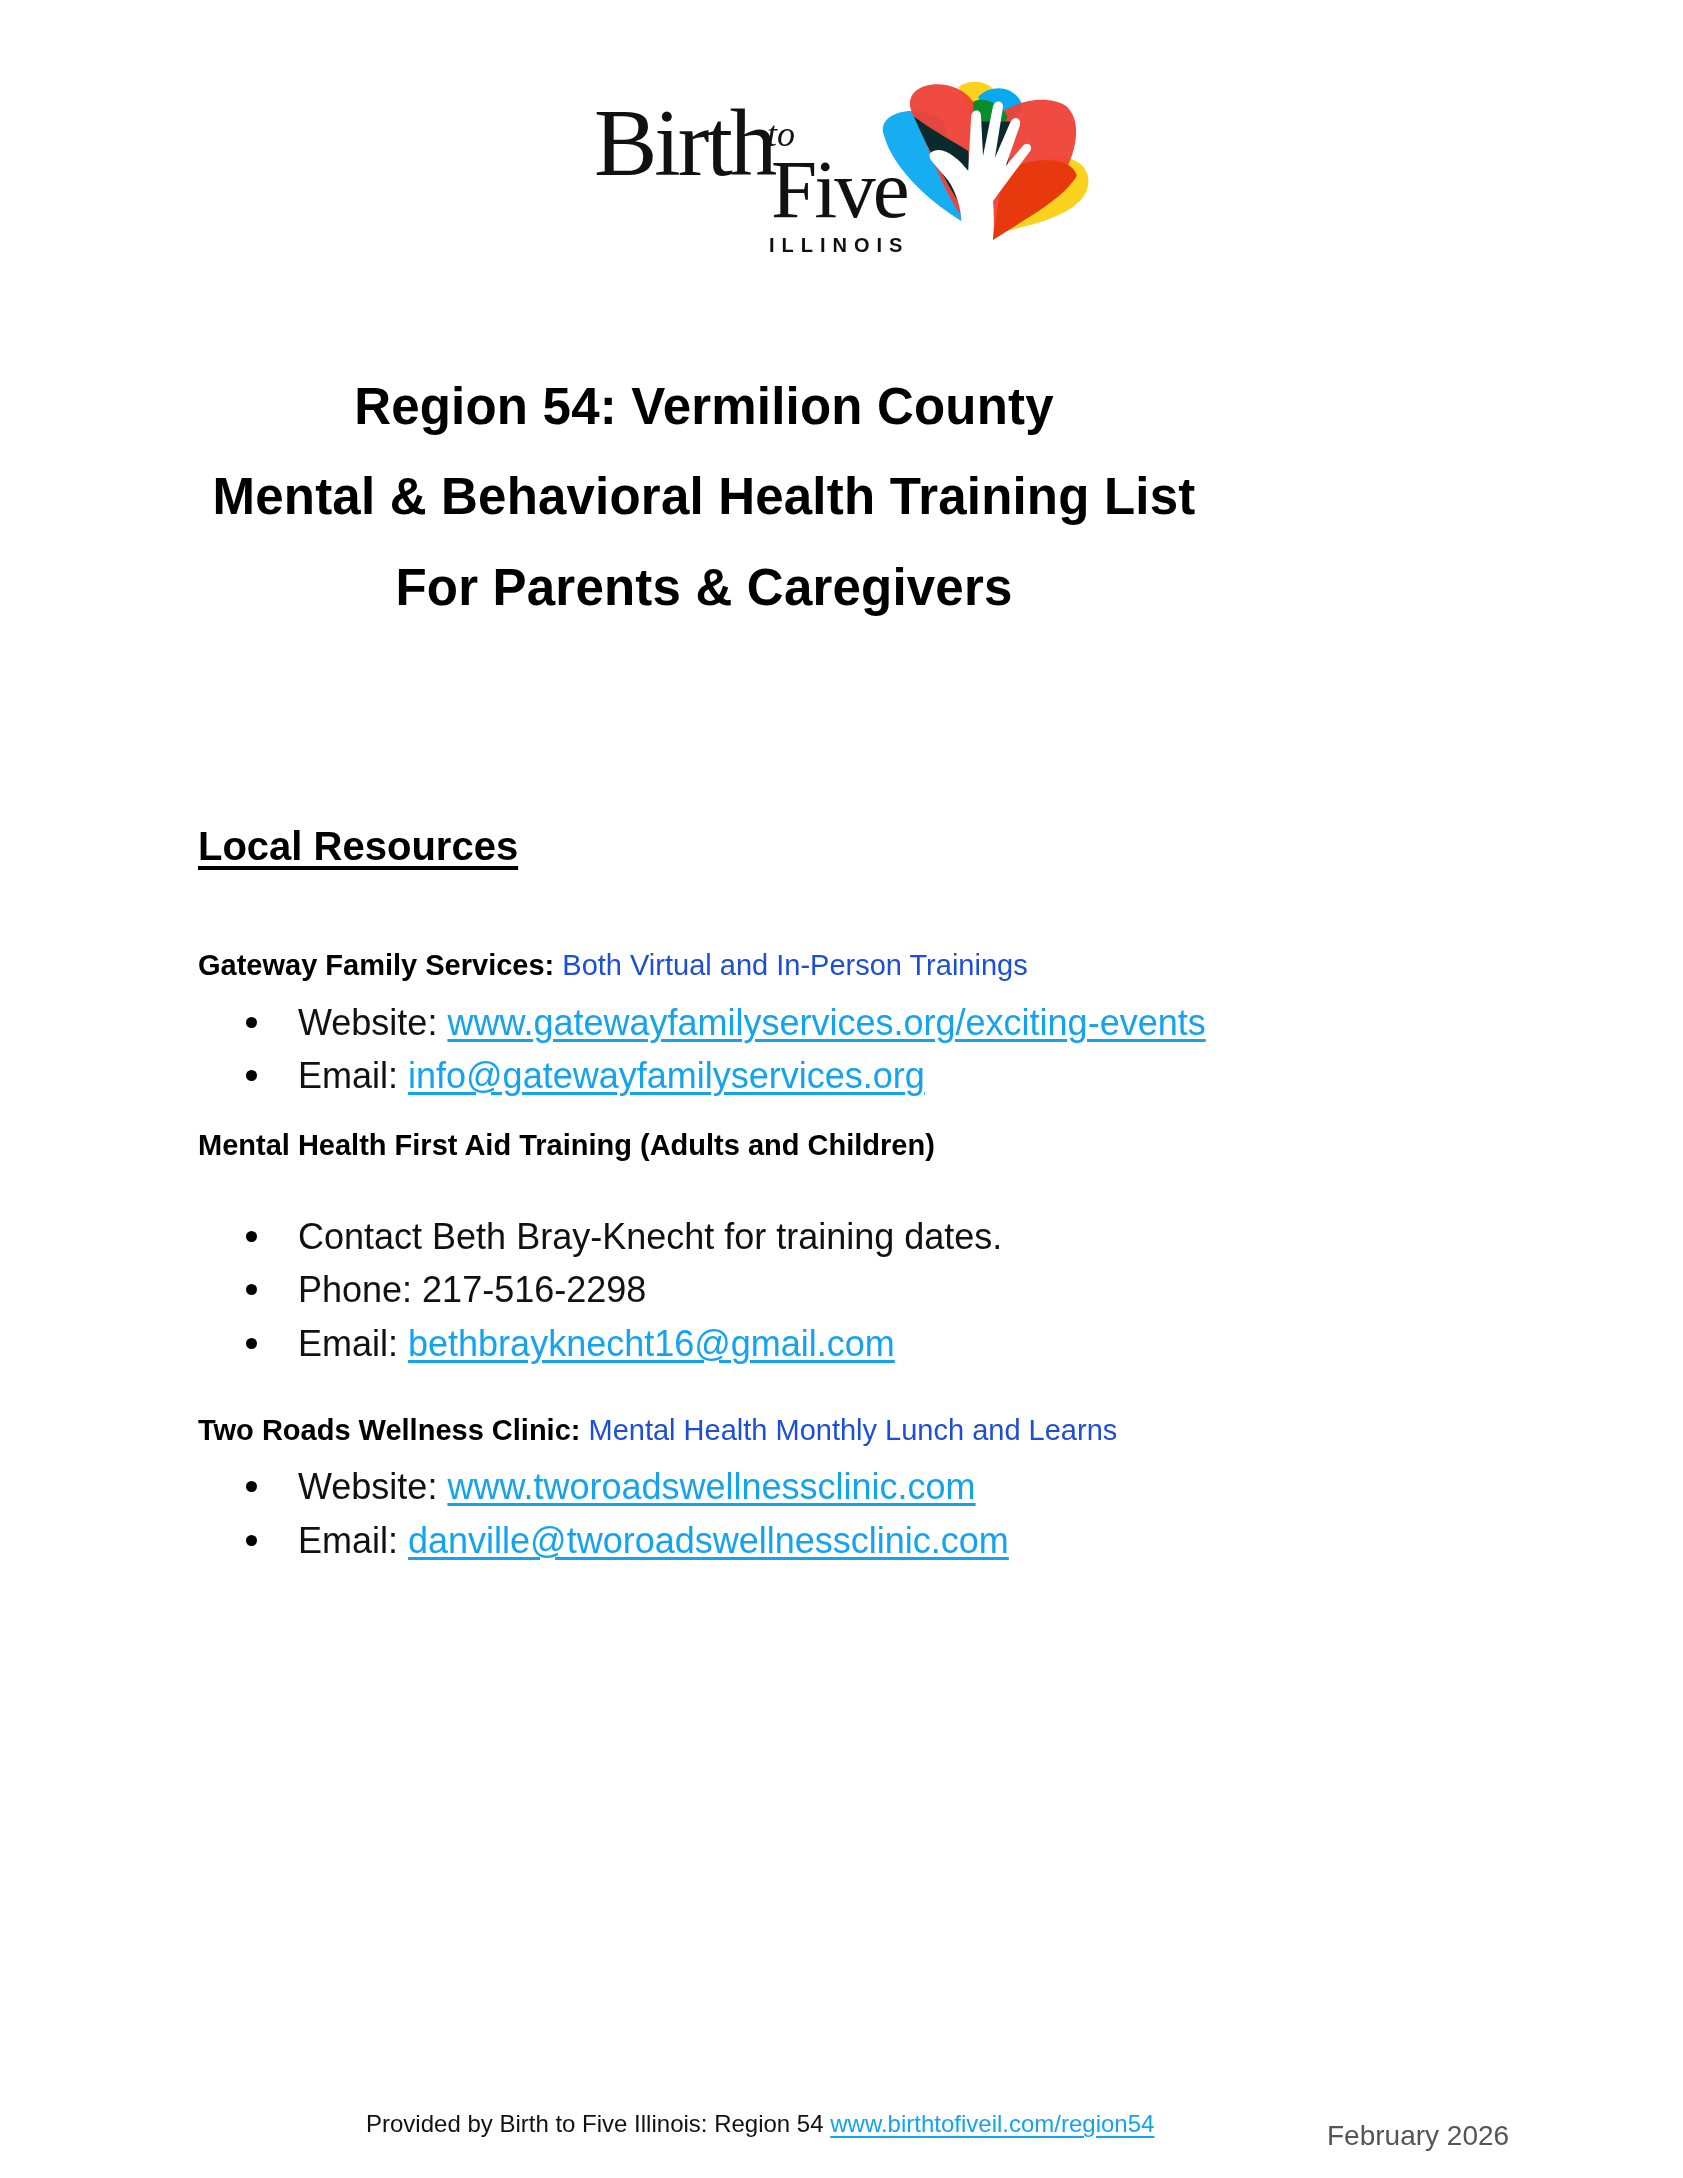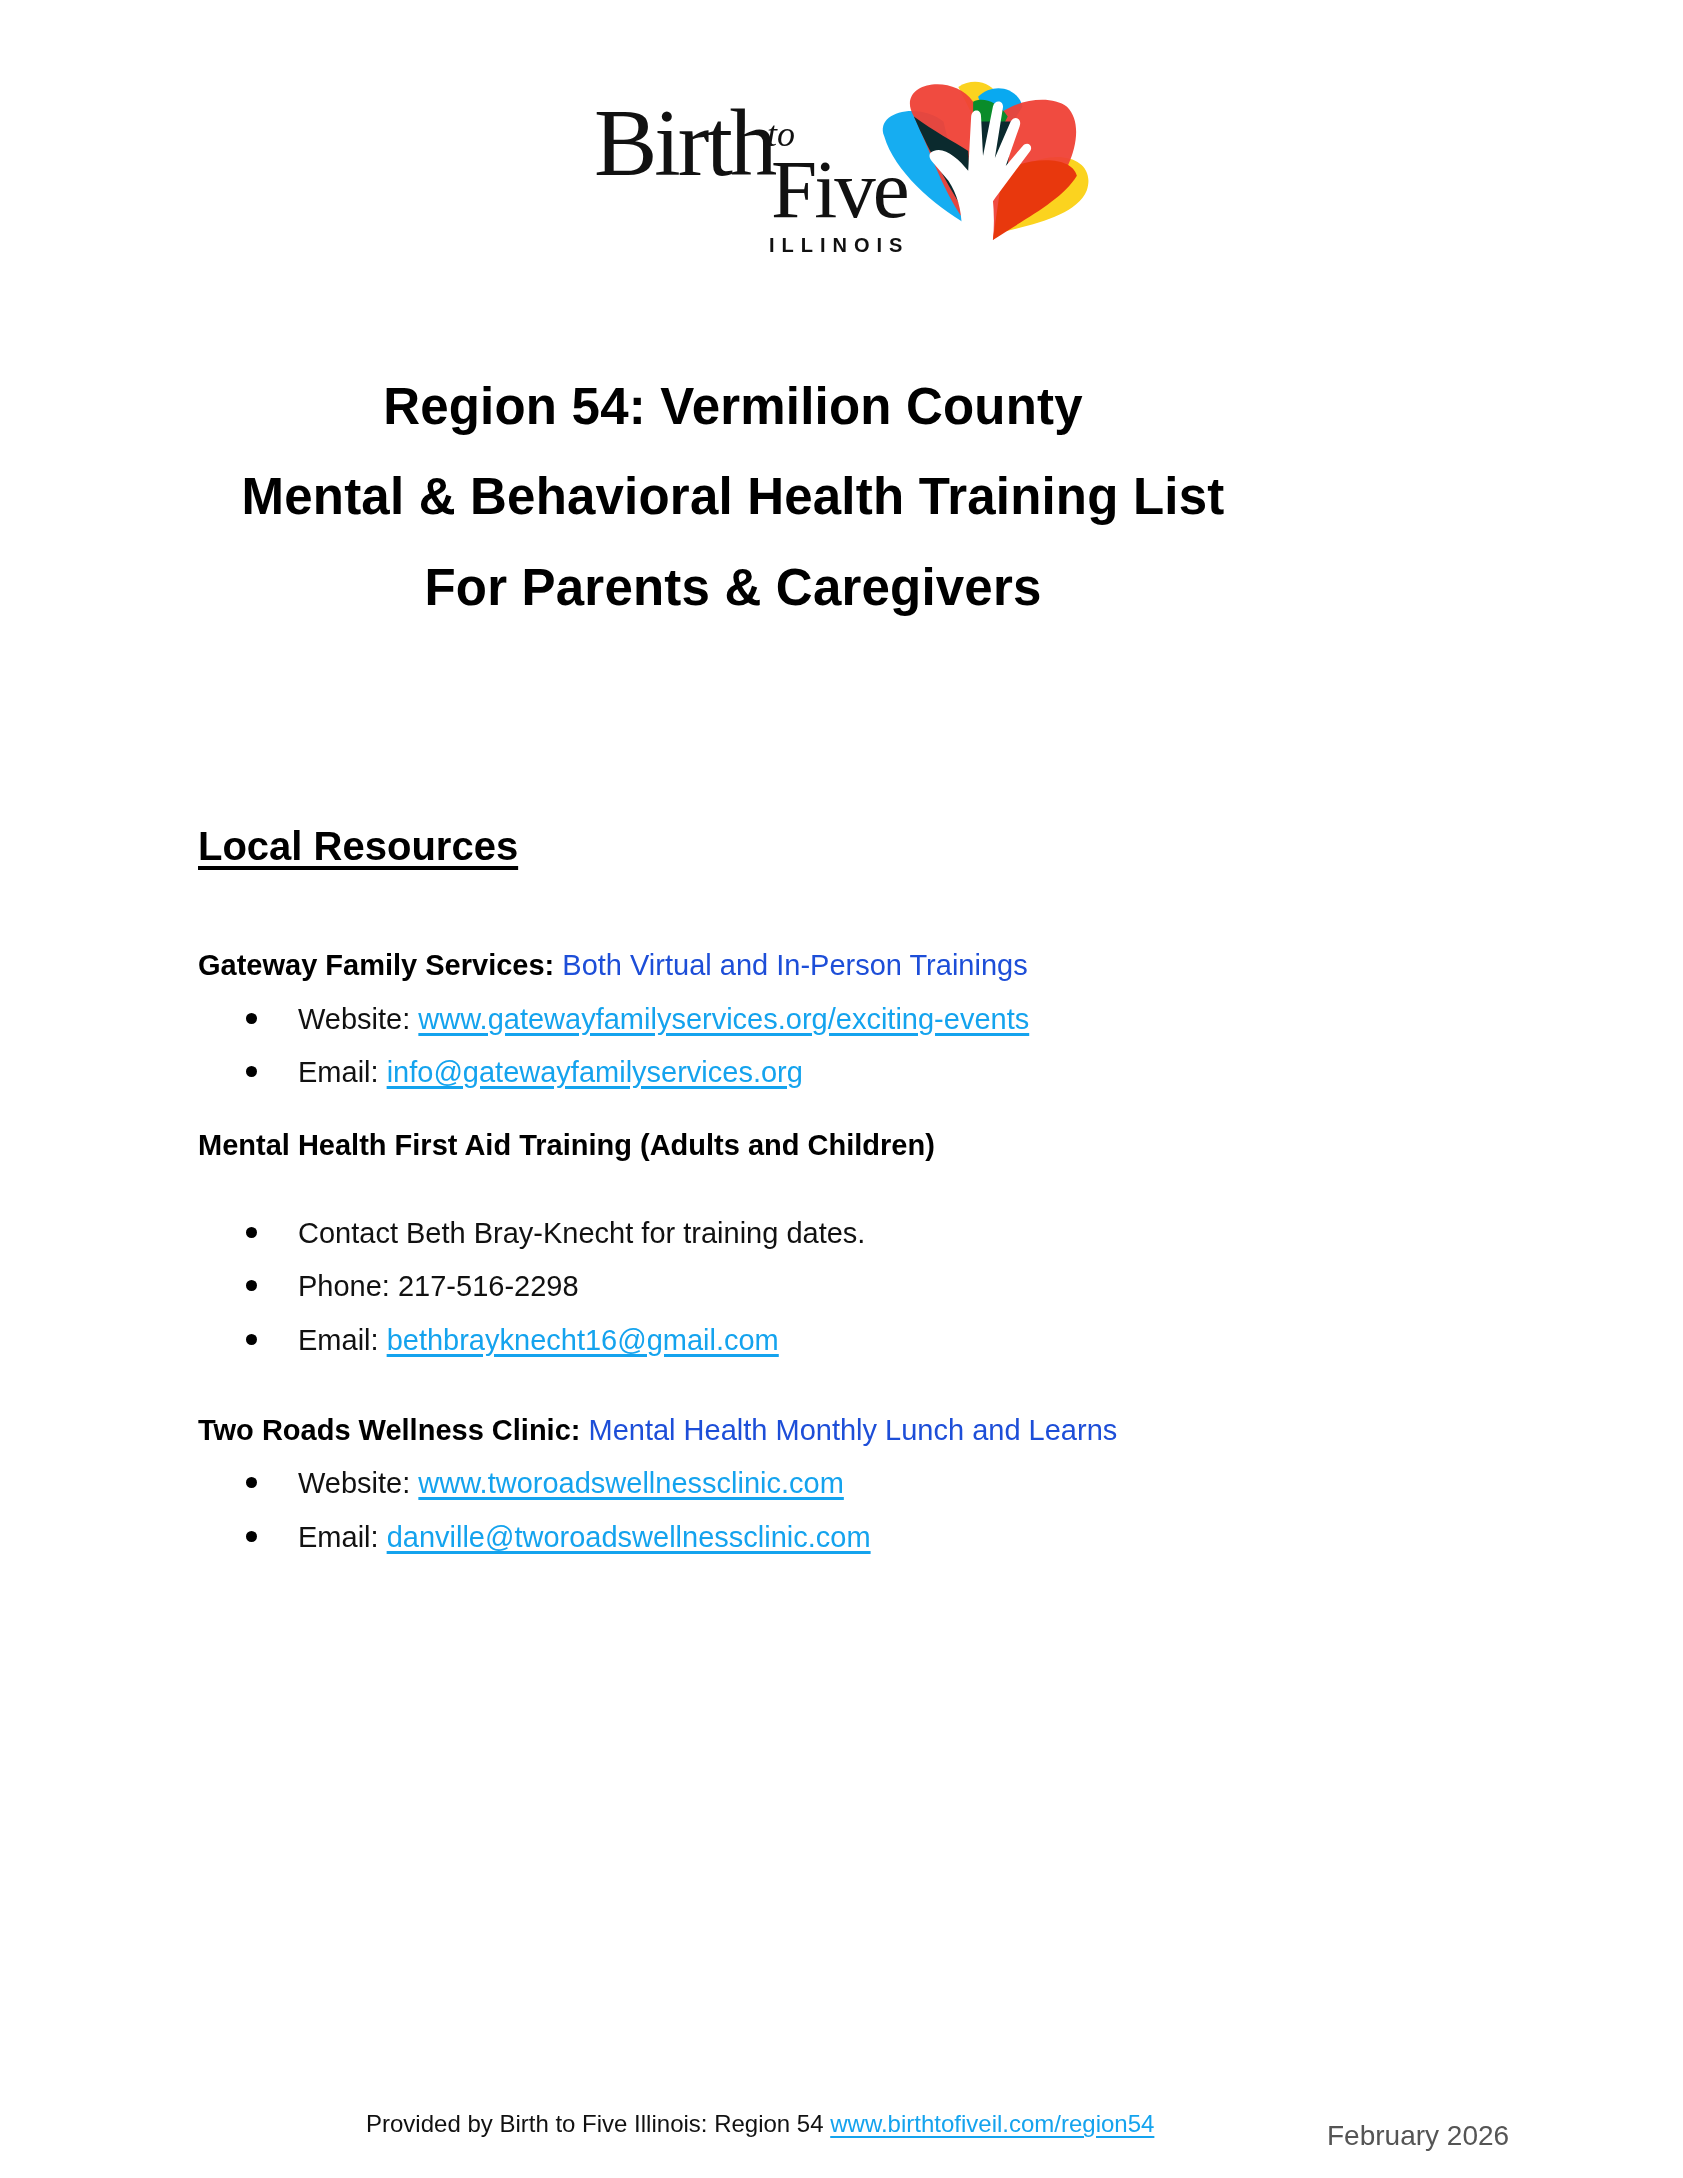--- a/index.html
+++ b/index.html
@@ -13,32 +13,32 @@
   .logo-to { position: absolute; left: 178px; top: 42px; font-family: "Liberation Serif", serif;
              font-style: italic; font-size: 36px; line-height: 1; color: #111; }
   .logo-five { position: absolute; left: 182px; top: 74px; font-family: "Liberation Serif", serif;
                font-size: 83px; line-height: 1; letter-spacing: -3px; color: #111; }
   .logo-illinois { position: absolute; left: 180px; top: 161px; font-family: "Liberation Sans", sans-serif;
                    font-weight: bold; font-size: 20px; letter-spacing: 7px; line-height: 1; color: #111; }
   .logo-heart { position: absolute; left: 285px; top: 3px; width: 220px; height: 163px; }
 
   
   .title { position: absolute; left: 0; width: 1408px; text-align: center; font-weight: bold;
-           font-size: 51px; line-height: 1; letter-spacing: 0.2px; margin-left: 29px; }
+           font-size: 51px; line-height: 1; letter-spacing: 0.2px; }
   .t1 { top: 381px; } .t2 { top: 471px; } .t3 { top: 562px; }
 
   
   .section-heading { position: absolute; left: 198px; top: 826px; font-weight: bold; font-size: 40px; line-height: 1;
                      text-decoration: underline; text-decoration-thickness: 4px; text-underline-offset: 6px; }
 
   .org-heading { position: absolute; left: 198px; font-size: 29px; line-height: 1; }
   .org-heading b { font-weight: bold; }
   .org-heading .desc { font-weight: normal; color: #1d4ed8; }
 
-  .item { position: absolute; left: 246px; font-size: 29px; line-height: 1; color: #111; white-space: nowrap; }
+  .item { position: absolute; left: 246px; font-size: 36px; line-height: 1; color: #111; white-space: nowrap; }
   .bullet { display: inline-block; width: 11px; height: 11px; background: #000; border-radius: 50%;
             vertical-align: middle; margin-right: 41px; position: relative; top: -3px; }
   .link { color: #14a3ee; text-decoration: underline; text-decoration-thickness: 3px; text-underline-offset: 4px; }
 
   .footer { position: absolute; left: 366px; top: 2112px; font-size: 24px; line-height: 1; color: #111; white-space: nowrap; }
   .footer .link { text-decoration-thickness: 2px; }
   .footer-date { position: absolute; left: 1327px; top: 2112px; font-size: 28px; line-height: 1; color: #555; margin-top: 10px; }
 </style>
 </head>
 <body>

